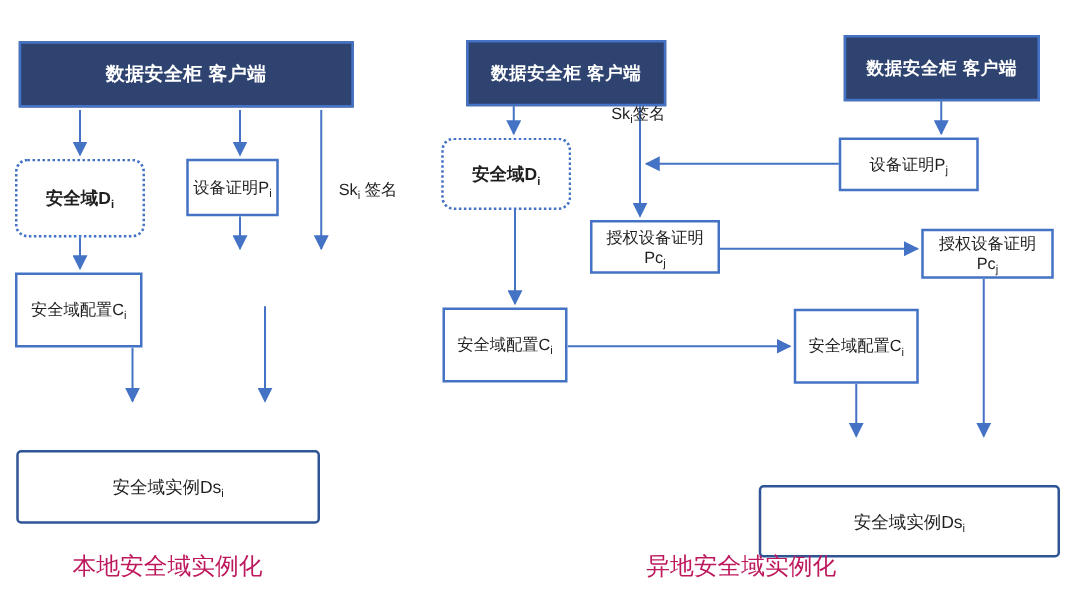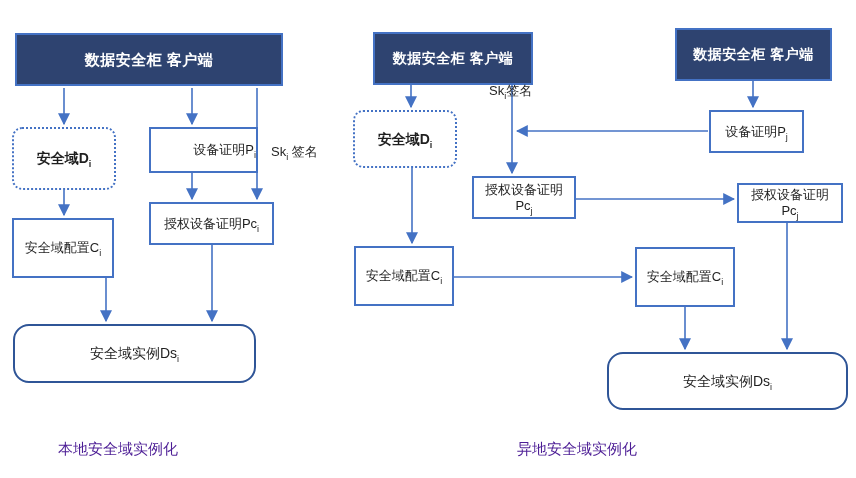--- a/index.html
+++ b/index.html
@@ -13,24 +13,24 @@
     position:absolute;z-index:2;box-sizing:border-box;background:#ffffff;
     border:2px solid var(--accent,#4472c4);
     display:flex;flex-direction:column;align-items:center;justify-content:center;
     font-size:14px;line-height:1.2;text-align:center;
   }
   .hdr{
     background:var(--header-fill,#2e4370);color:#ffffff;font-weight:bold;
     font-size:15px;letter-spacing:.5px;border:2px solid var(--accent,#4472c4);
   }
   .dotted{border-style:dotted;border-radius:10px;font-weight:bold;}
-  .rounded{border-radius:16px;border:2.5px solid var(--instance-border,#2f5597);}
+  .rounded{border-radius:4px;border:2.5px solid var(--instance-border,#2f5597);margin-top:36px;}
   .smalltext{font-size:13px;}
   .floatlabel{position:absolute;z-index:3;font-size:13px;white-space:nowrap;}
-  .caption{position:absolute;z-index:3;font-size:15px;white-space:nowrap;color:#4c1d95;}
+  .caption{position:absolute;z-index:3;font-size:19px;white-space:nowrap;color:#be185d;}
   sub{font-size:9px;line-height:0;}
 </style>
 </head>
 <body>
 
 <div id="canvas">
 
   <svg id="wires" width="856" height="478" viewBox="0 0 856 478">
     <defs>
       <marker id="ah" viewBox="0 0 10 10" refX="9" refY="5" markerWidth="7.5" markerHeight="7.5" orient="auto-start-reverse">
@@ -59,35 +59,32 @@
   </svg>
 
   <div class="node hdr" style="left:15px;top:33px;width:268px;height:53px;">
     <span>数据安全柜 客户端</span>
   </div>
 
   <div class="node dotted" style="left:12px;top:127px;width:104px;height:63px;">
     <span><span>安全域D</span><sub>i</sub></span>
   </div>
 
-  <div class="node" style="left:149px;top:127px;width:109px;height:46px;align-items:flex-end;">
+  <div class="node" style="left:149px;top:127px;width:74px;height:46px;">
     <span class="smalltext"><span>设备证明P</span><sub>i</sub></span>
   </div>
 
   <div class="floatlabel" style="left:271px;top:143px;">
     <span>Sk</span><sub>i</sub><span> 签名</span>
   </div>
 
   <div class="node" style="left:12px;top:218px;width:102px;height:60px;">
     <span class="smalltext"><span>安全域配置C</span><sub>i</sub></span>
   </div>
 
-  <div class="node" style="left:149px;top:202px;width:125px;height:43px;">
-    <span class="smalltext"><span>授权设备证明Pc</span><sub>i</sub></span>
-  </div>
 
   <div class="node rounded" style="left:13px;top:324px;width:243px;height:59px;">
     <span><span>安全域实例Ds</span><sub>i</sub></span>
   </div>
 
   <div class="caption" style="left:58px;top:440px;">本地安全域实例化</div>
 
   <div class="node hdr" style="left:373px;top:32px;width:160px;height:53px;font-size:14px;">
     <span>数据安全柜 客户端</span>
   </div>
@@ -106,21 +103,21 @@
   </div>
 
   <div class="node" style="left:354px;top:246px;width:100px;height:60px;">
     <span class="smalltext"><span>安全域配置C</span><sub>i</sub></span>
   </div>
 
   <div class="node hdr" style="left:675px;top:28px;width:157px;height:53px;font-size:14px;">
     <span>数据安全柜 客户端</span>
   </div>
 
-  <div class="node" style="left:709px;top:110px;width:95px;height:43px;">
+  <div class="node" style="left:671px;top:110px;width:112px;height:43px;">
     <span class="smalltext"><span>设备证明P</span><sub>j</sub></span>
   </div>
 
   <div class="node" style="left:737px;top:183px;width:106px;height:40px;">
     <span class="smalltext">授权设备证明</span>
     <span class="smalltext"><span>Pc</span><sub>j</sub></span>
   </div>
 
   <div class="node" style="left:635px;top:247px;width:100px;height:60px;">
     <span class="smalltext"><span>安全域配置C</span><sub>i</sub></span>

